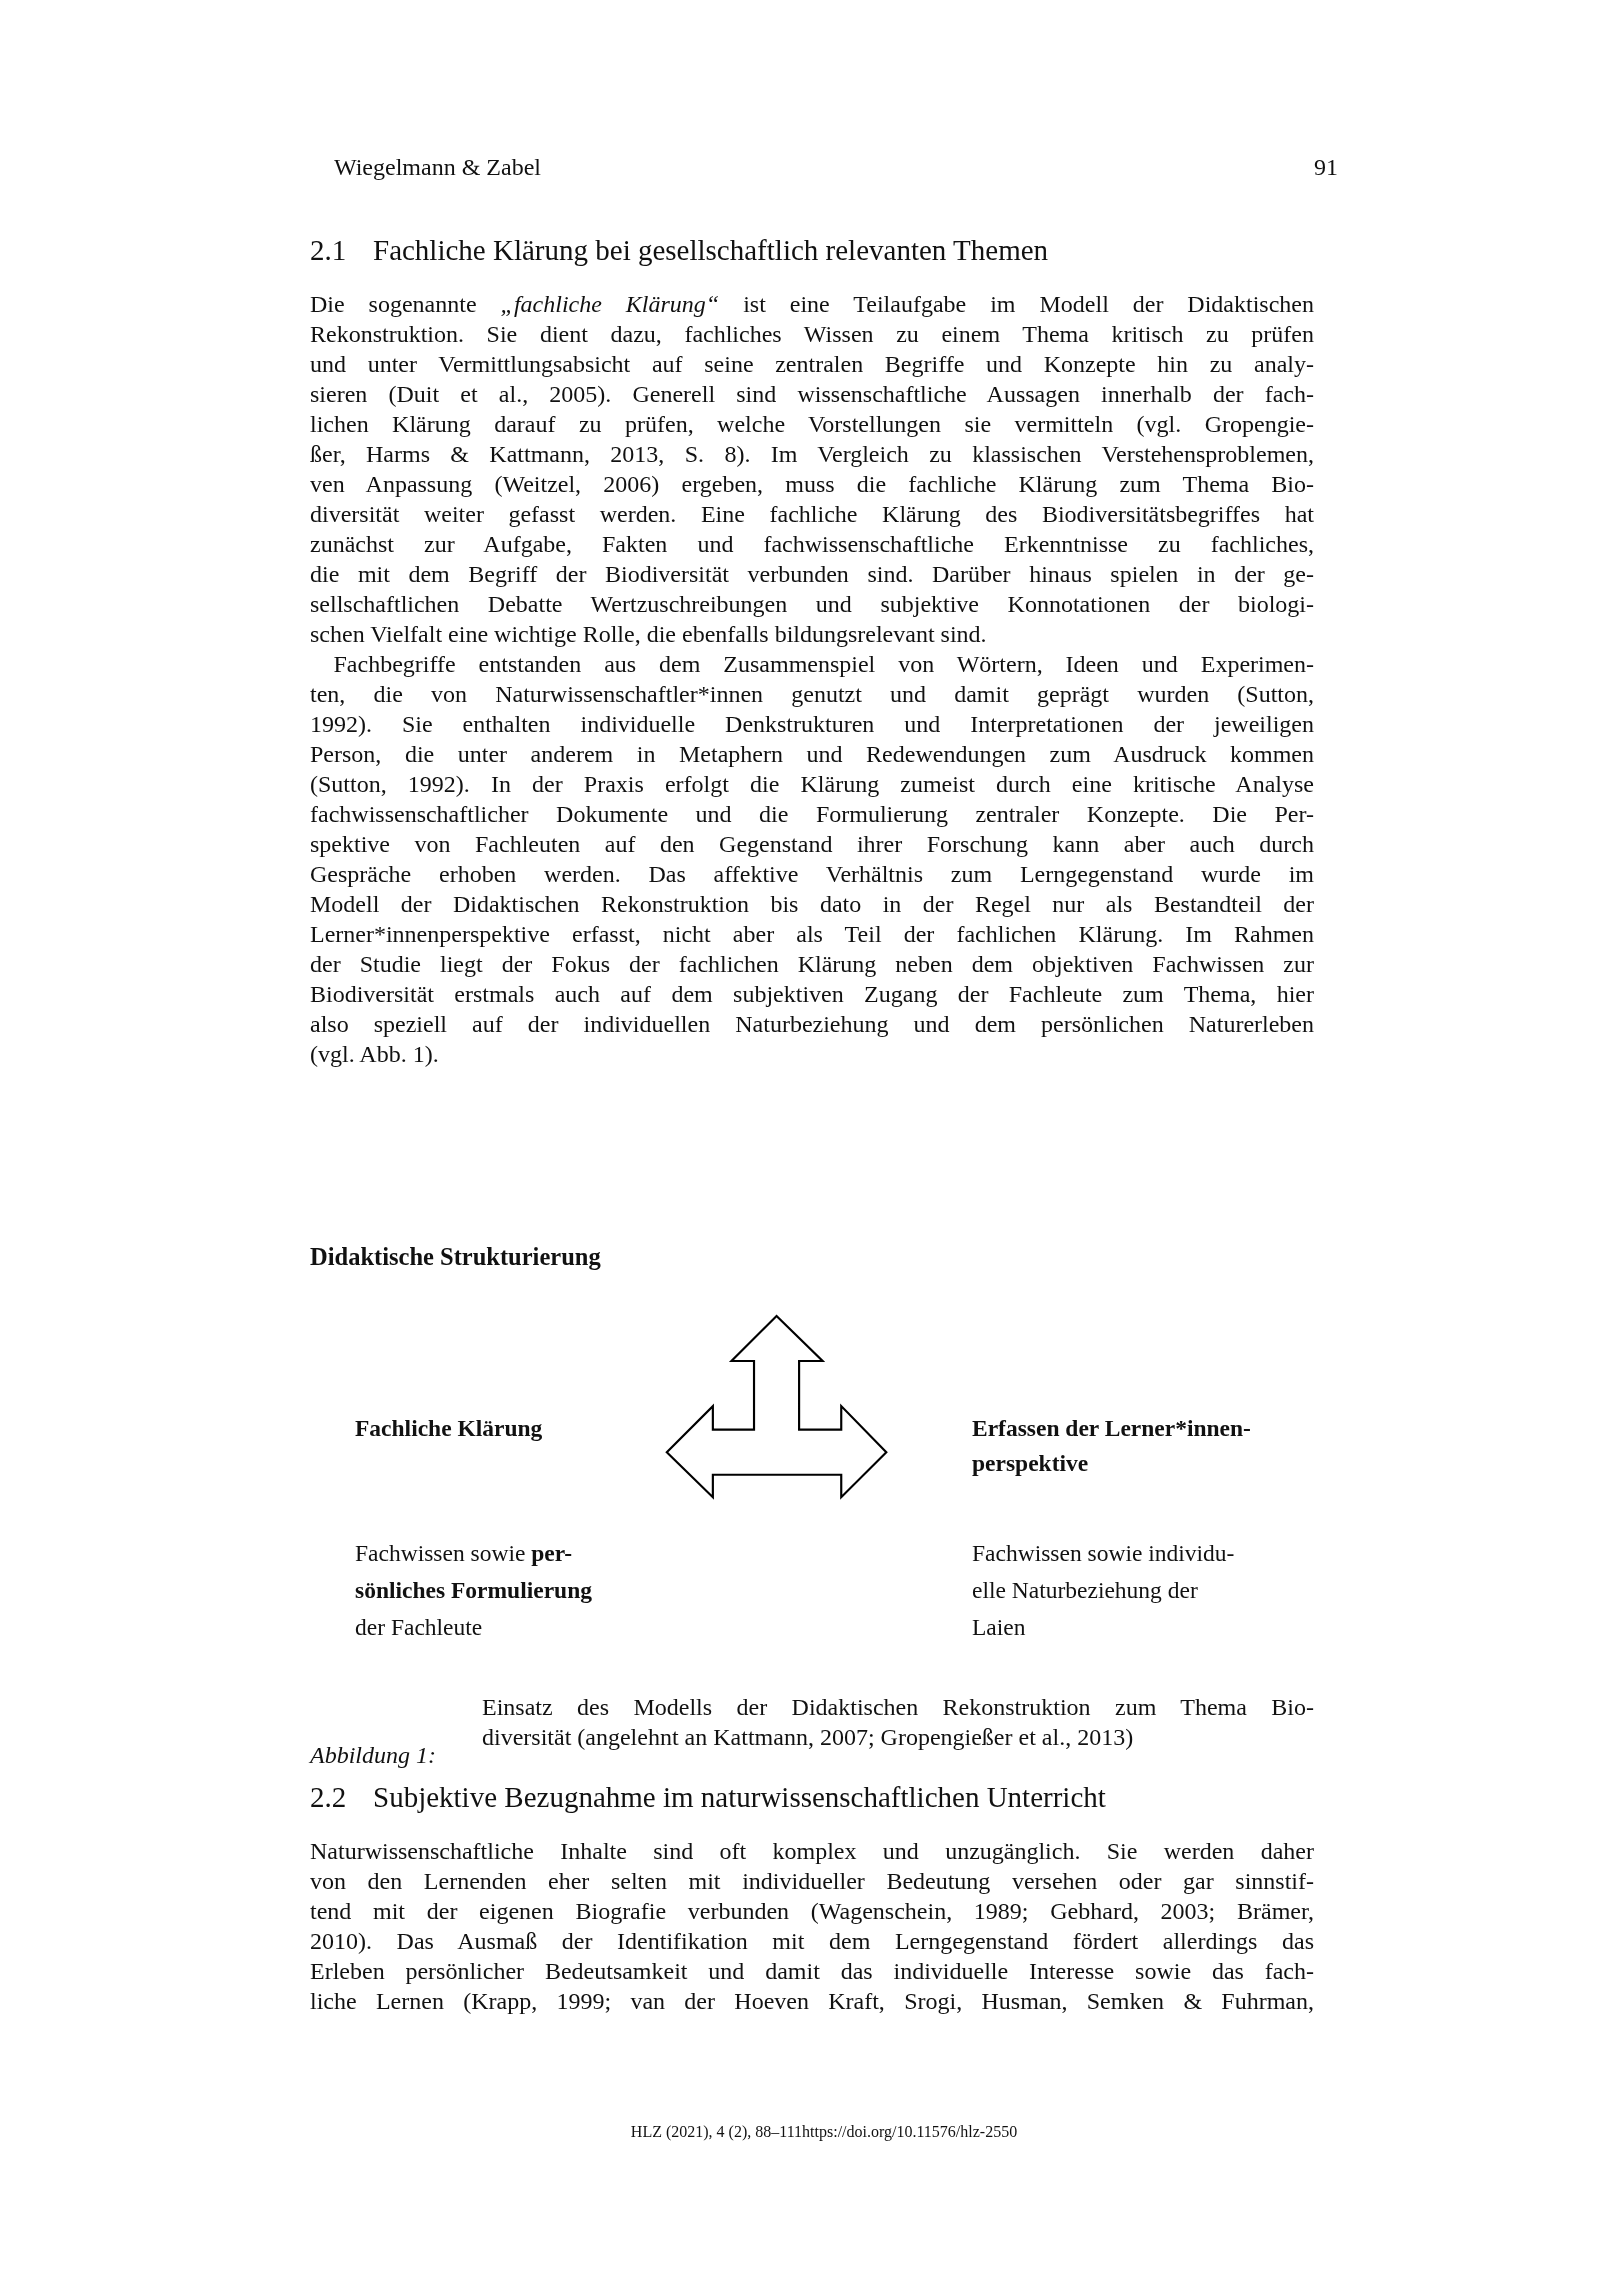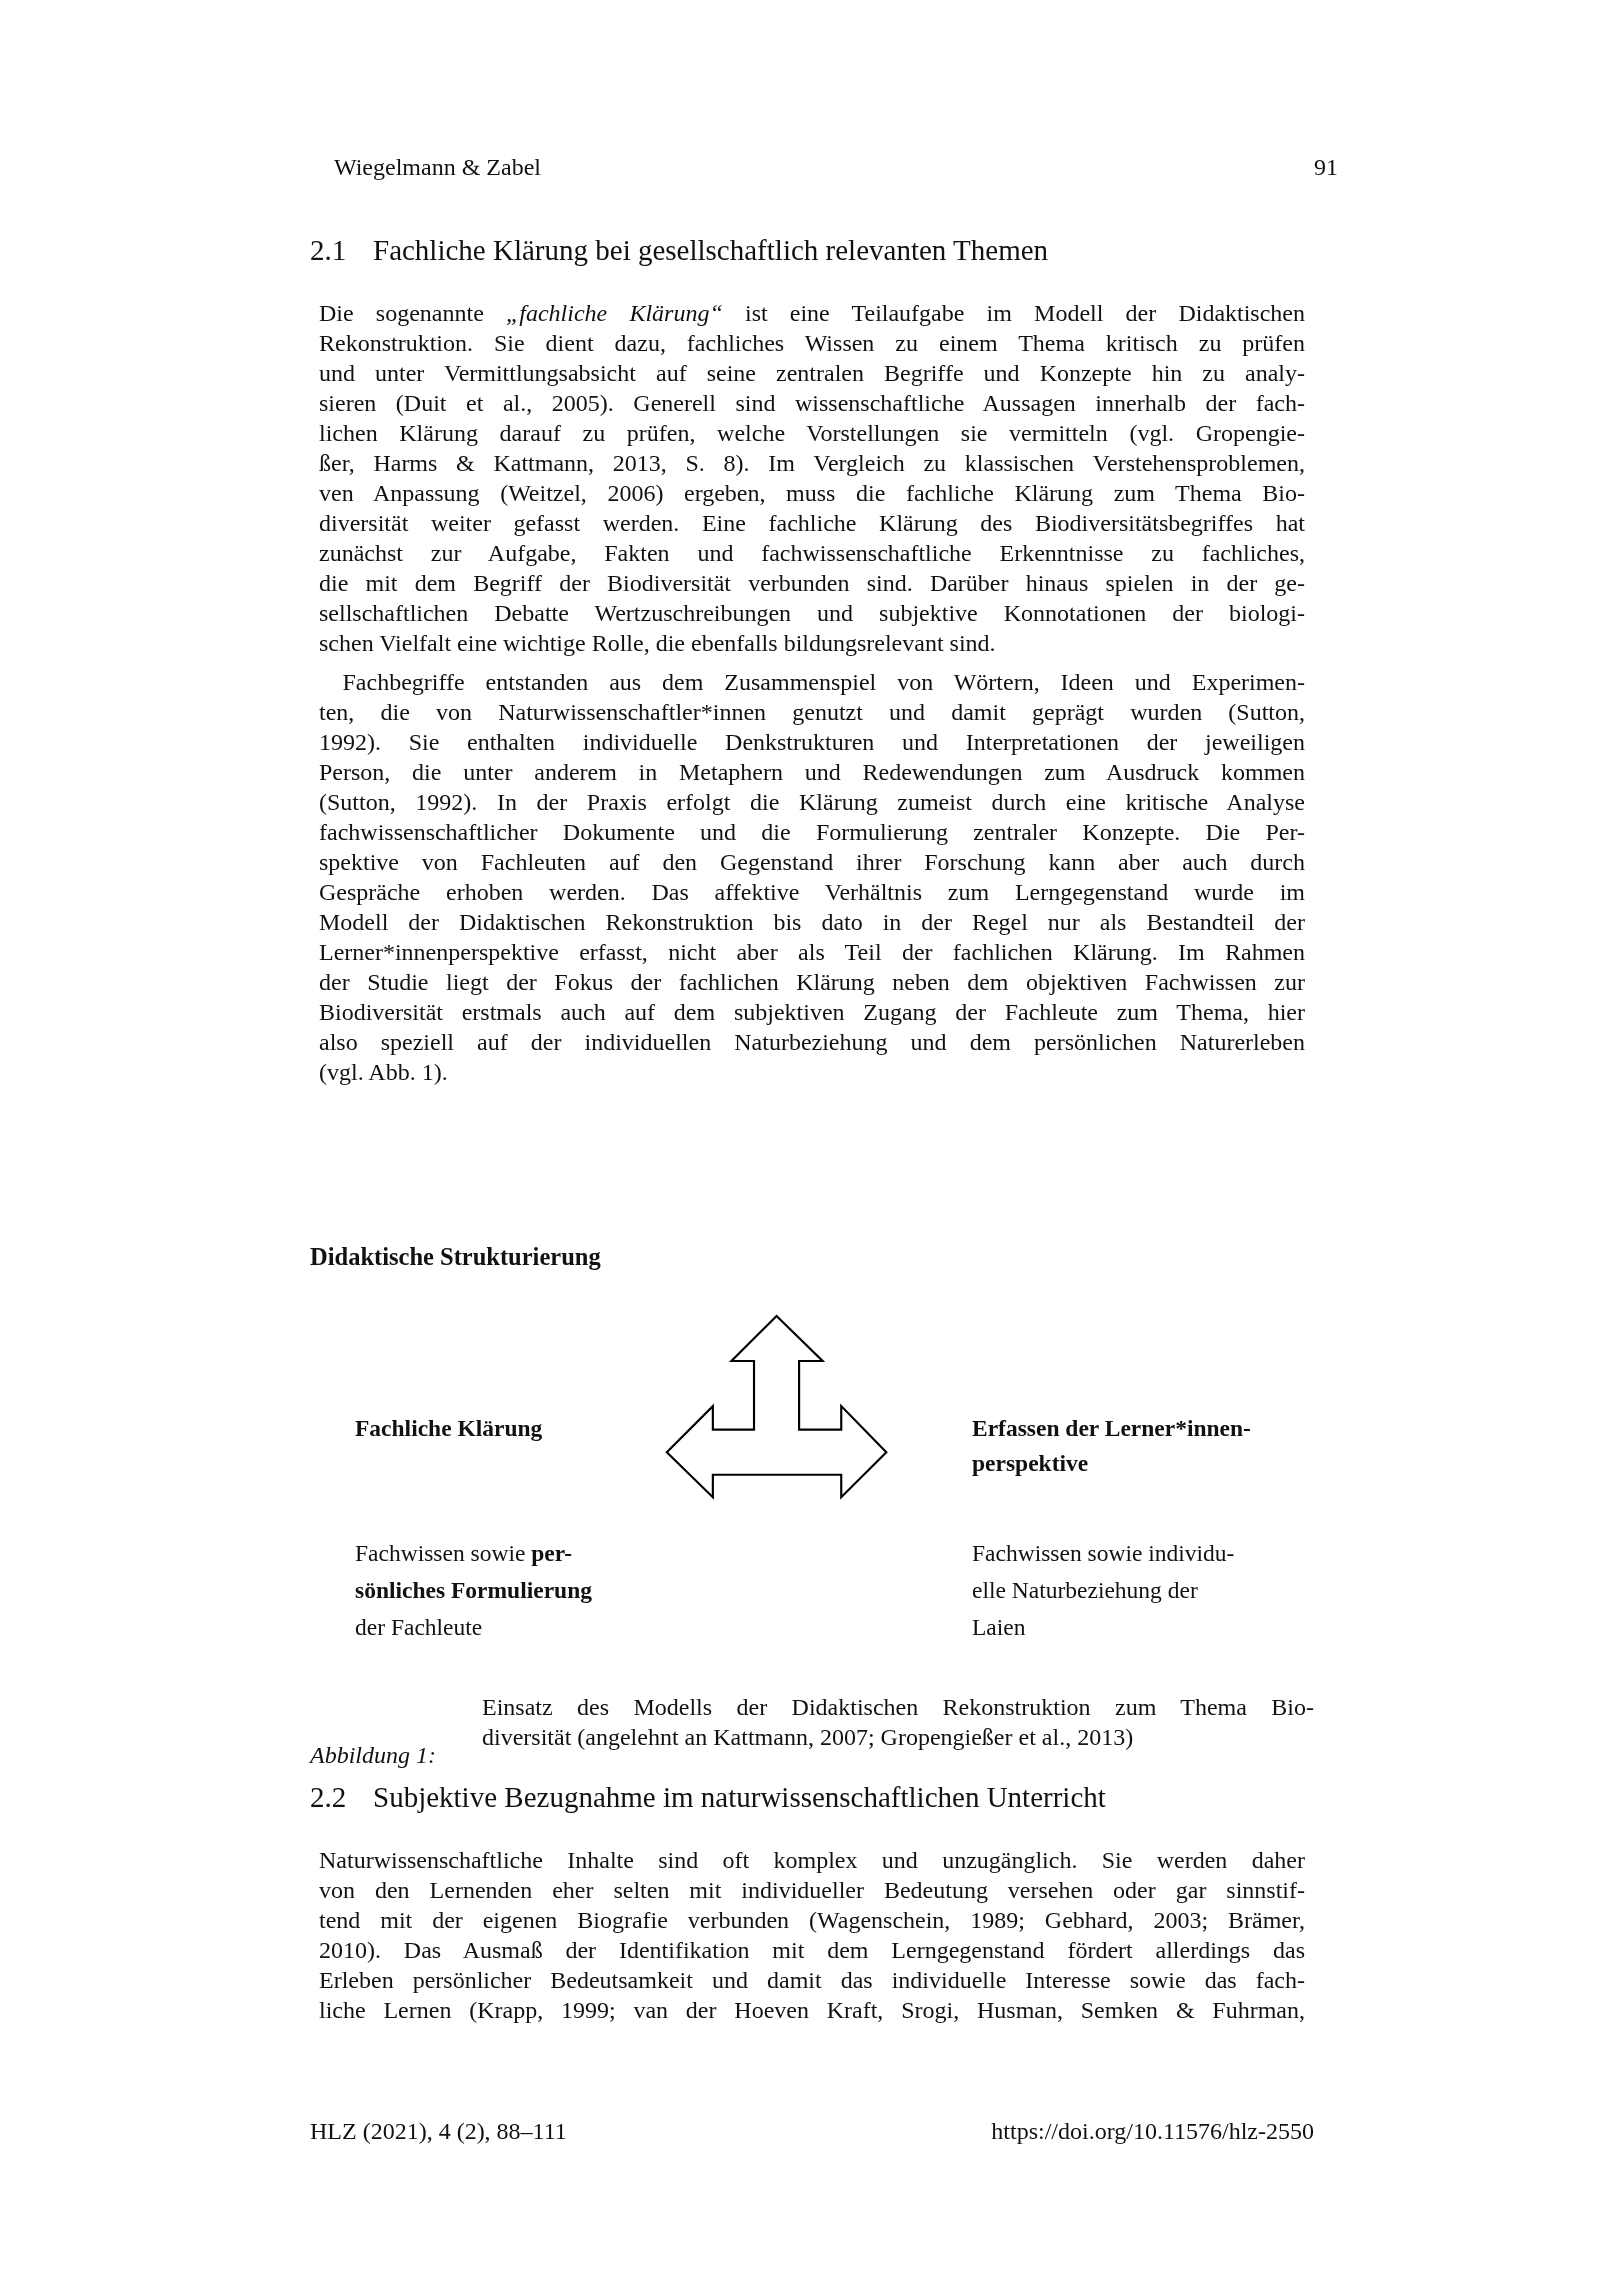--- a/index.html
+++ b/index.html
@@ -3,34 +3,34 @@
 <meta charset="utf-8">
 <style>
   html, body { margin: 0; padding: 0; background: #ffffff; }
   body { width: 1621px; height: 2293px; position: relative; overflow: hidden;
          font-family: "Liberation Serif", "DejaVu Serif", serif; color: #111; }
   .abs { position: absolute; }
   .running-head { left: 310px; top: 153px; width: 1004px; font-size: 24px; display: flex; justify-content: space-between; line-height: 29px; margin-left: 24px; }
   .section-title { left: 310px; font-size: 29px; line-height: 35px; white-space: nowrap; }
   .section-title .num { display: inline-block; width: 63px; }
   .body { left: 310px; width: 1004px; font-size: 24px; line-height: 30px; text-align: justify; }
-  .body p { margin: 9px; }
+  .body p { margin: 0; }
   .body .ln { display: block; text-align-last: justify; }
   .body .ln.last { text-align-last: left; }
   .fig-title { left: 310px; width: 1004px; top: 1241px; font-weight: bold; font-size: 24.5px; line-height: 31px; }
   .fig-left-head { left: 355px; top: 1411px; font-weight: bold; font-size: 23.5px; line-height: 35px; }
   .fig-right-head { left: 972px; top: 1411px; font-weight: bold; font-size: 23.5px; line-height: 35px; }
   .fig-left-body { left: 355px; top: 1535px; font-size: 23.5px; line-height: 37px; }
   .fig-right-body { left: 972px; top: 1535px; font-size: 23.5px; line-height: 37px; }
   .caption { left: 310px; top: 1692px; width: 1004px; font-size: 24px; line-height: 30px; display: flex; }
   .caption .label { font-style: italic; width: 172px; flex: none; margin-top: 48px; }
   .caption .text { flex: 1; }
   .caption .text .ln { display: block; text-align: justify; text-align-last: justify; }
   .caption .text .ln.last { text-align-last: left; }
-  .footer { left: 310px; top: 2117px; width: 1004px; font-size: 24px; display: flex; justify-content: space-between; line-height: 29px; }
+  .footer { left: 322px; top: 2117px; width: 1004px; font-size: 16px; display: flex; justify-content: center; line-height: 29px; }
   svg.arrows { position: absolute; left: 657px; top: 1304px; }
   b { font-weight: bold; }
   i { font-style: italic; }
 </style>
 </head>
 <body>
 
 <div class="abs running-head">
   <span>Wiegelmann &amp; Zabel</span>
   <span>91</span>

